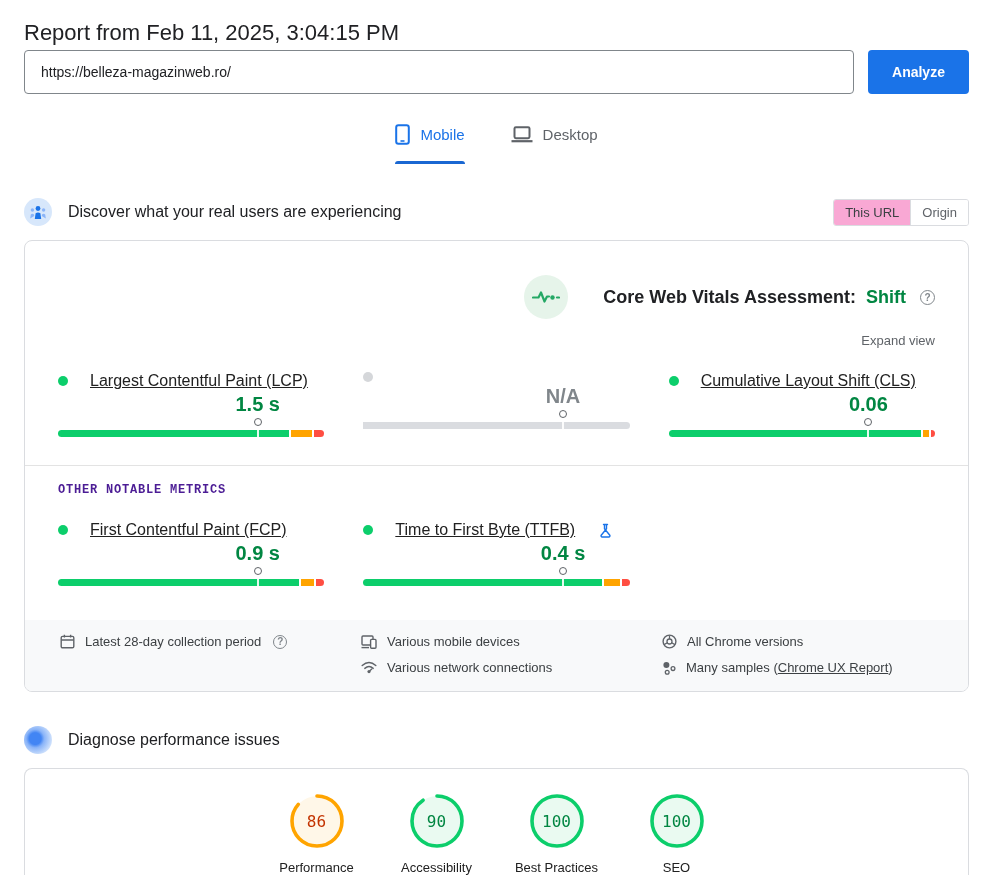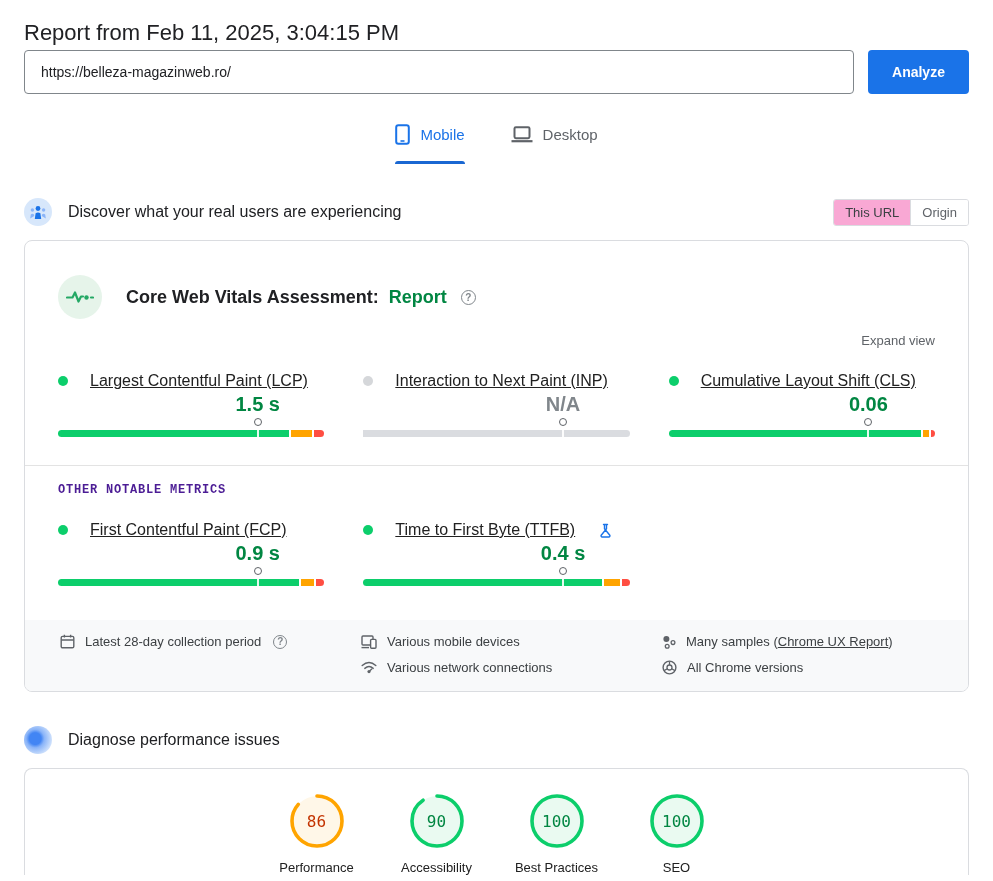--- a/index.html
+++ b/index.html
@@ -33,21 +33,21 @@
   .toggle { margin-left:auto; display:flex; border:1px solid #dadce0; border-radius:3px;
     overflow:hidden; font-size:13px; }
   .toggle .opt { padding:5px 11px; background:#fff; color:#5f6368; cursor:pointer; }
   .toggle .opt.sel { background:#f9a8d4; color:#3c4043; }
   .toggle .opt + .opt { border-left:1px solid #dadce0; }
 
   
   .card { margin-top:14px; border:1px solid #dadce0; border-radius:8px; overflow:hidden; }
   .card-inner { padding:32px 33px 0; }
 
-  .cwv-head { display:flex; align-items:center; justify-content:flex-start; gap:24px; margin-top:2px; }
+  .cwv-head { display:flex; align-items:center; justify-content:flex-end; gap:35px; margin-top:2px; }
   .cwv-icon { width:44px; height:44px; border-radius:50%; background:#e6f4ea;
     display:flex; align-items:center; justify-content:center; }
   .cwv-text { font-size:18px; font-weight:700; color:#202124; display:flex; align-items:center; gap:6px;}
   .cwv-status { color:#018642; margin-left:4px; }
   .help { display:inline-flex; width:15px; height:15px; border:1.4px solid #80868b; border-radius:50%;
     color:#80868b; font-size:10px; align-items:center; justify-content:center; font-weight:700;
     margin-left:8px; cursor:pointer; flex:0 0 15px;}
   .expand-view { text-align:right; font-size:13px; color:#5f6368; margin-top:14px; cursor:pointer; }
 
   .metric-grid { display:grid; grid-template-columns:repeat(3,1fr); column-gap:39px; margin-top:24px; }
@@ -141,21 +141,21 @@
       <div class="cwv-head">
         <span class="cwv-icon">
           <svg width="28" height="16" viewBox="0 0 28 16">
             <path d="M1 8.5 h5.5 l2.5 -5 l3.5 9 l2.5 -5 h2" fill="none" stroke="#24a865" stroke-width="2.2" stroke-linecap="round" stroke-linejoin="round"></path>
             <circle cx="20.5" cy="8.5" r="2.2" fill="#24a865"></circle>
             <line x1="25" y1="8.5" x2="27" y2="8.5" stroke="#24a865" stroke-width="2.2" stroke-linecap="round"></line>
           </svg>
         </span>
         <span class="cwv-text">
           <span>Core Web Vitals Assessment:</span>
-          <span class="cwv-status">Report</span>
+          <span class="cwv-status">Shift</span>
           <span class="help">?</span>
         </span>
       </div>
 
       <div class="expand-view">Expand view</div>
 
       <div class="metric-grid">
         <div class="metric">
           <div class="metric-head">
             <span class="dot" style="background: rgb(12, 206, 107);"></span>
@@ -170,21 +170,20 @@
               </div>
             <div class="marker" style="left: 75%;">
                 <span class="stem"></span>
                 <span class="knob"></span>
               </div>
           </div>
         </div>
         <div class="metric">
           <div class="metric-head">
             <span class="dot" style="background: rgb(213, 215, 218);"></span>
-            <a class="metric-link">Interaction to Next Paint (INP)</a>
           </div>
           <div class="meter">
             <div class="metric-value" style="color: rgb(128, 134, 139); left: 75%;">N/A</div>
             <div class="bar">
                 <span class="seg" style="width: 100%; background: rgb(218, 220, 224);"></span>
               </div>
             <div class="marker" style="left: 75%;">
                 <span class="stem"></span>
                 <span class="knob"></span>
               </div>
@@ -286,36 +285,36 @@
             <path d="M1.2 4.6 Q8 -1.5 14.8 4.6" fill="none" stroke="#5f6368" stroke-width="1.4" stroke-linecap="round"></path>
             <path d="M3.8 7.4 Q8 3.8 12.2 7.4" fill="none" stroke="#5f6368" stroke-width="1.4" stroke-linecap="round"></path>
             <circle cx="8" cy="10.6" r="1.6" fill="#5f6368"></circle>
             <line x1="8.6" y1="10" x2="11" y2="7.8" stroke="#5f6368" stroke-width="1.3"></line>
           </svg>
           <span>Various network connections</span>
         </div>
       </div>
       <div class="foot-col">
         <div class="foot-item">
-          <svg width="14" height="14" viewBox="0 0 14 14">
-            <circle cx="4.4" cy="4" r="3" fill="#5f6368"></circle>
-            <circle cx="11" cy="7.6" r="1.9" fill="none" stroke="#5f6368" stroke-width="1.3"></circle>
-            <circle cx="5.2" cy="11.2" r="1.9" fill="none" stroke="#5f6368" stroke-width="1.3"></circle>
-          </svg>
-          <span><span>Many samples (</span><span class="link">Chrome UX Report</span><span>)</span></span>
-        </div>
-        <div class="foot-item">
           <svg width="15" height="15" viewBox="0 0 15 15">
             <circle cx="7.5" cy="7.5" r="6.4" fill="none" stroke="#5f6368" stroke-width="1.4"></circle>
             <circle cx="7.5" cy="7.5" r="2.5" fill="none" stroke="#5f6368" stroke-width="1.3"></circle>
             <line x1="7.5" y1="1.4" x2="7.5" y2="5" stroke="#5f6368" stroke-width="1.3"></line>
             <line x1="2" y1="10.6" x2="5.4" y2="8.8" stroke="#5f6368" stroke-width="1.3"></line>
             <line x1="13" y1="10.6" x2="9.6" y2="8.8" stroke="#5f6368" stroke-width="1.3"></line>
           </svg>
           <span>All Chrome versions</span>
+        </div>
+        <div class="foot-item">
+          <svg width="14" height="14" viewBox="0 0 14 14">
+            <circle cx="4.4" cy="4" r="3" fill="#5f6368"></circle>
+            <circle cx="11" cy="7.6" r="1.9" fill="none" stroke="#5f6368" stroke-width="1.3"></circle>
+            <circle cx="5.2" cy="11.2" r="1.9" fill="none" stroke="#5f6368" stroke-width="1.3"></circle>
+          </svg>
+          <span><span>Many samples (</span><span class="link">Chrome UX Report</span><span>)</span></span>
         </div>
       </div>
     </div>
   </div>
 
   <div class="section-head">
     <span class="section-icon icon-diagnose"></span>
     <span class="section-title">Diagnose performance issues</span>
   </div>
 

